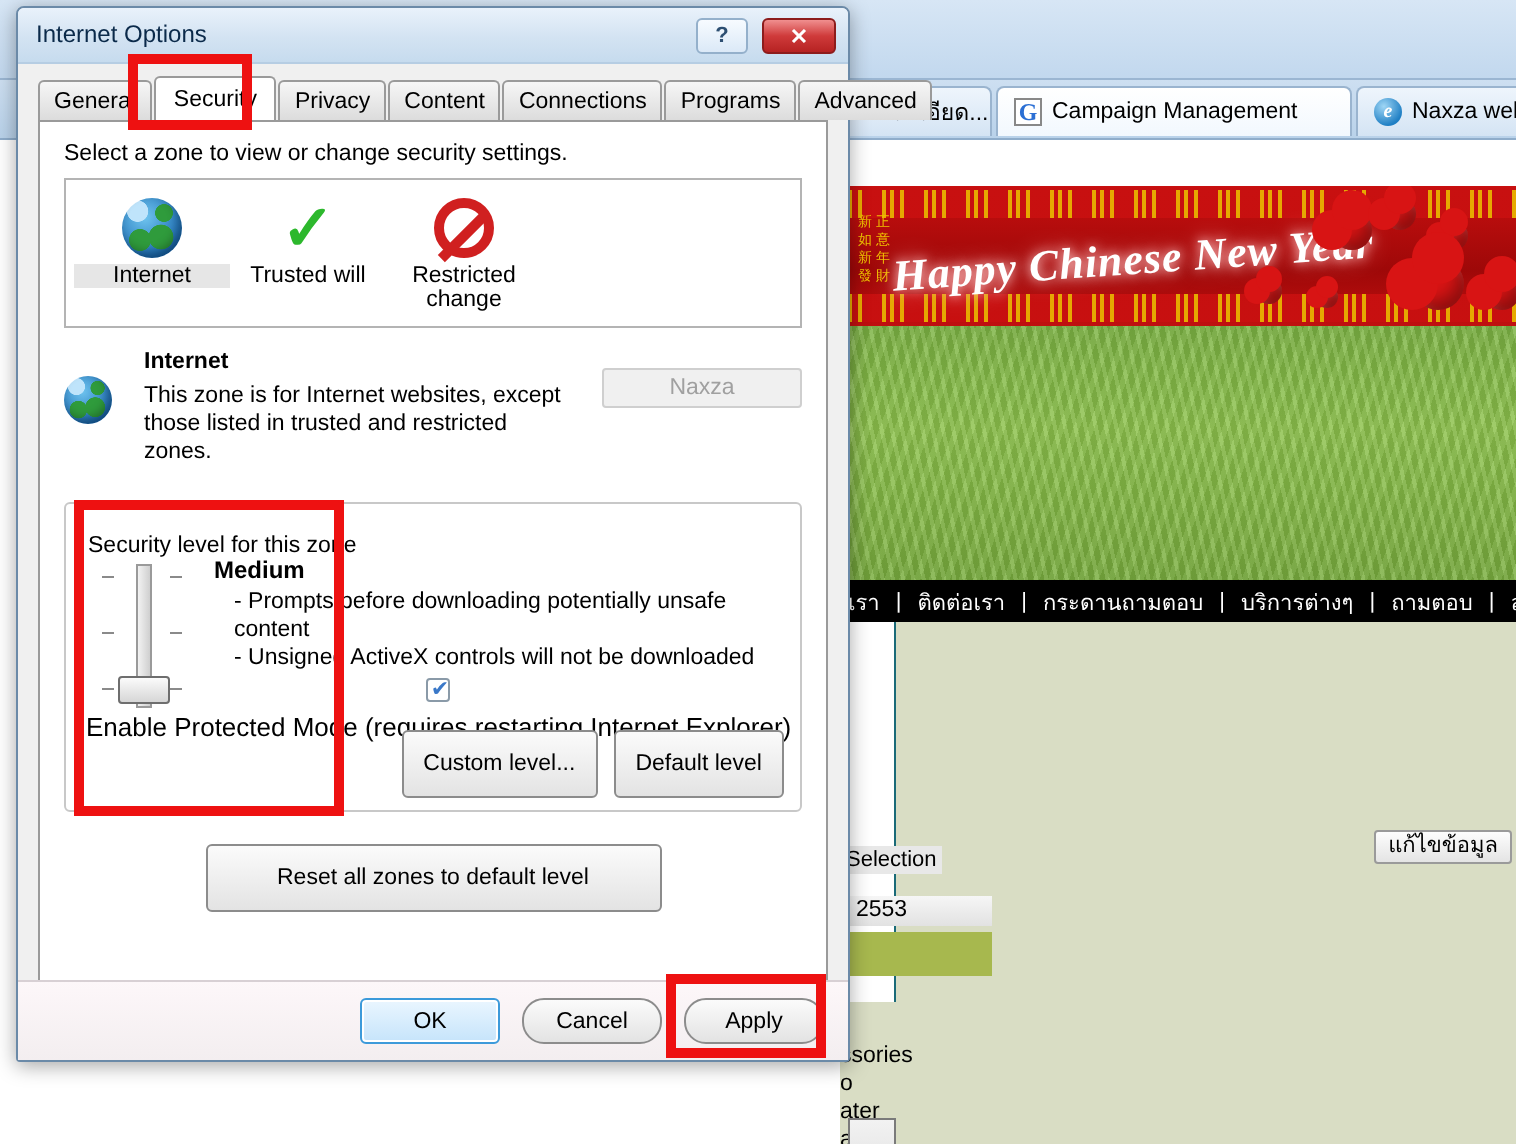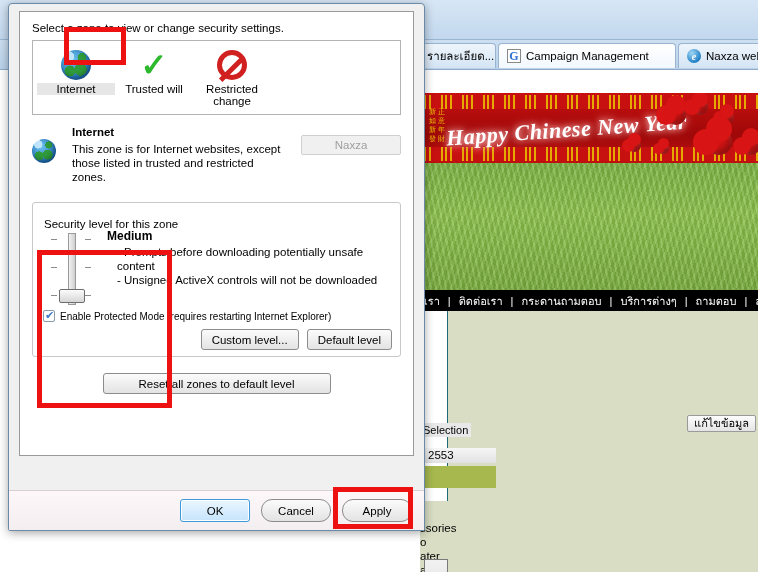--- a/index.html
+++ b/index.html
@@ -312,36 +312,36 @@
   .lvl-title {
     position:absolute; left:74px; top:26px;
     font-weight:bold; font-size:12px;
   }
   .lvl-lines {
     position:absolute; left:84px; top:42px; right:10px;
     font-size:11.5px; line-height:14px;
   }
   .chk-row {
     position:absolute; left:10px; bottom:34px;
-    display:flex; align-items:center; gap:5px; font-size:10px;
+    display:flex; align-items:center; gap:5px; font-size:13px;flex-direction:column;
   }
   .chkbox {
     width:12px; height:12px; background:#fff;
     border:1px solid #8a9aa8; border-radius:2px;
     position:relative; flex:none;
   }
   .chkbox::after {
     content:"✔"; position:absolute; left:1px; top:-2px;
     font-size:11px; color:#3a78c8;
   }
   .grp-btns {
     position:absolute; right:8px; bottom:6px; display:flex; gap:8px;
   }
   .btn {
-    height:21px; padding:0 10px;
+    height:34px; padding:0 10px;
     background:linear-gradient(#fbfbfb,#e3e3e3);
     border:1px solid #8c8c8c; border-radius:3px;
     font-size:11.5px; display:flex; align-items:center;
     justify-content:center; white-space:nowrap;
   }
   .reset-row {
     display:flex; justify-content:center; margin-top:16px;
   }
   .reset-btn { width:228px; }
 
@@ -440,23 +440,51 @@
       <div>ater</div>
     </div>
 
     <div class="scrollbox"></div>
 
   </div>
 </div>
 
 <div id="dialog">
 
+  <div class="dlg-title">
+    <div class="t">Internet Options</div>
+    <div class="btn-help">?</div>
+    <div class="btn-close">✕</div>
+  </div>
 
   <div class="dlg-body">
 
+    <div class="tabs">
+      <div class="tab-i">
+        <span>General</span>
+      </div>
+      <div class="tab-i active">
+        <span>Security</span>
+      </div>
+      <div class="tab-i">
+        <span>Privacy</span>
+      </div>
+      <div class="tab-i">
+        <span>Content</span>
+      </div>
+      <div class="tab-i">
+        <span>Connections</span>
+      </div>
+      <div class="tab-i">
+        <span>Programs</span>
+      </div>
+      <div class="tab-i">
+        <span>Advanced</span>
+      </div>
+    </div>
 
     <div class="tabpanel">
 
       <div class="lbl">Select a zone to view or change security settings.</div>
 
       <div class="zone-box">
         <div class="zone sel">
           <div class="ic">
               <div class="globe"></div>
             </div>

